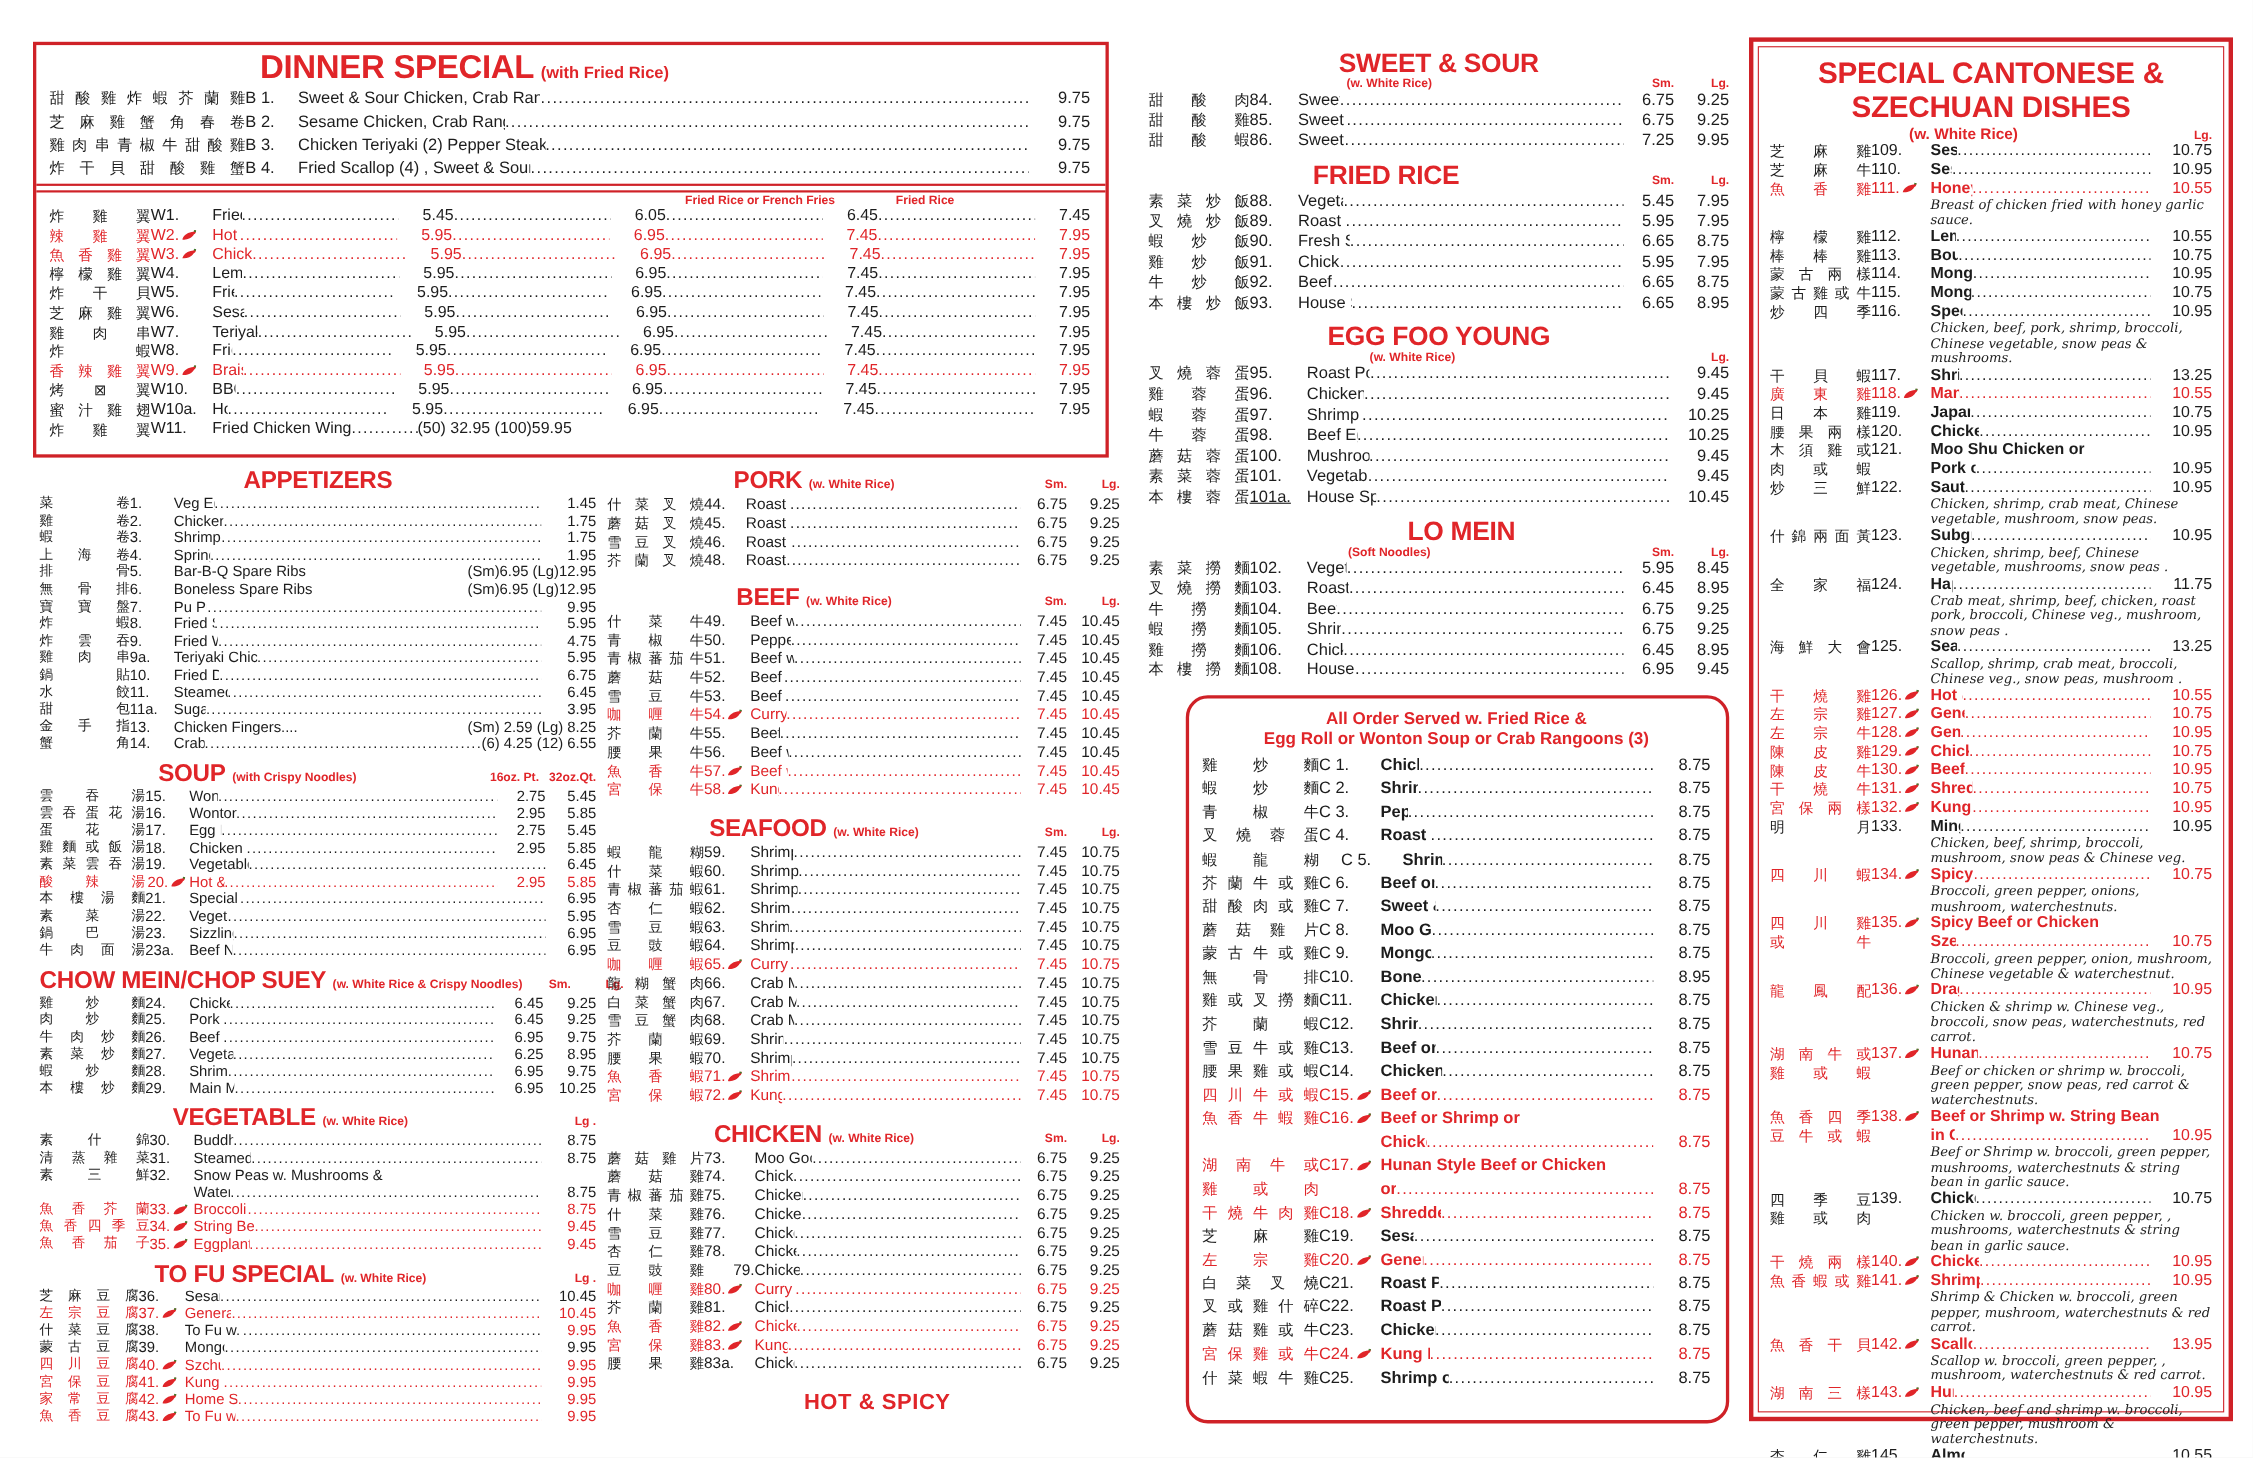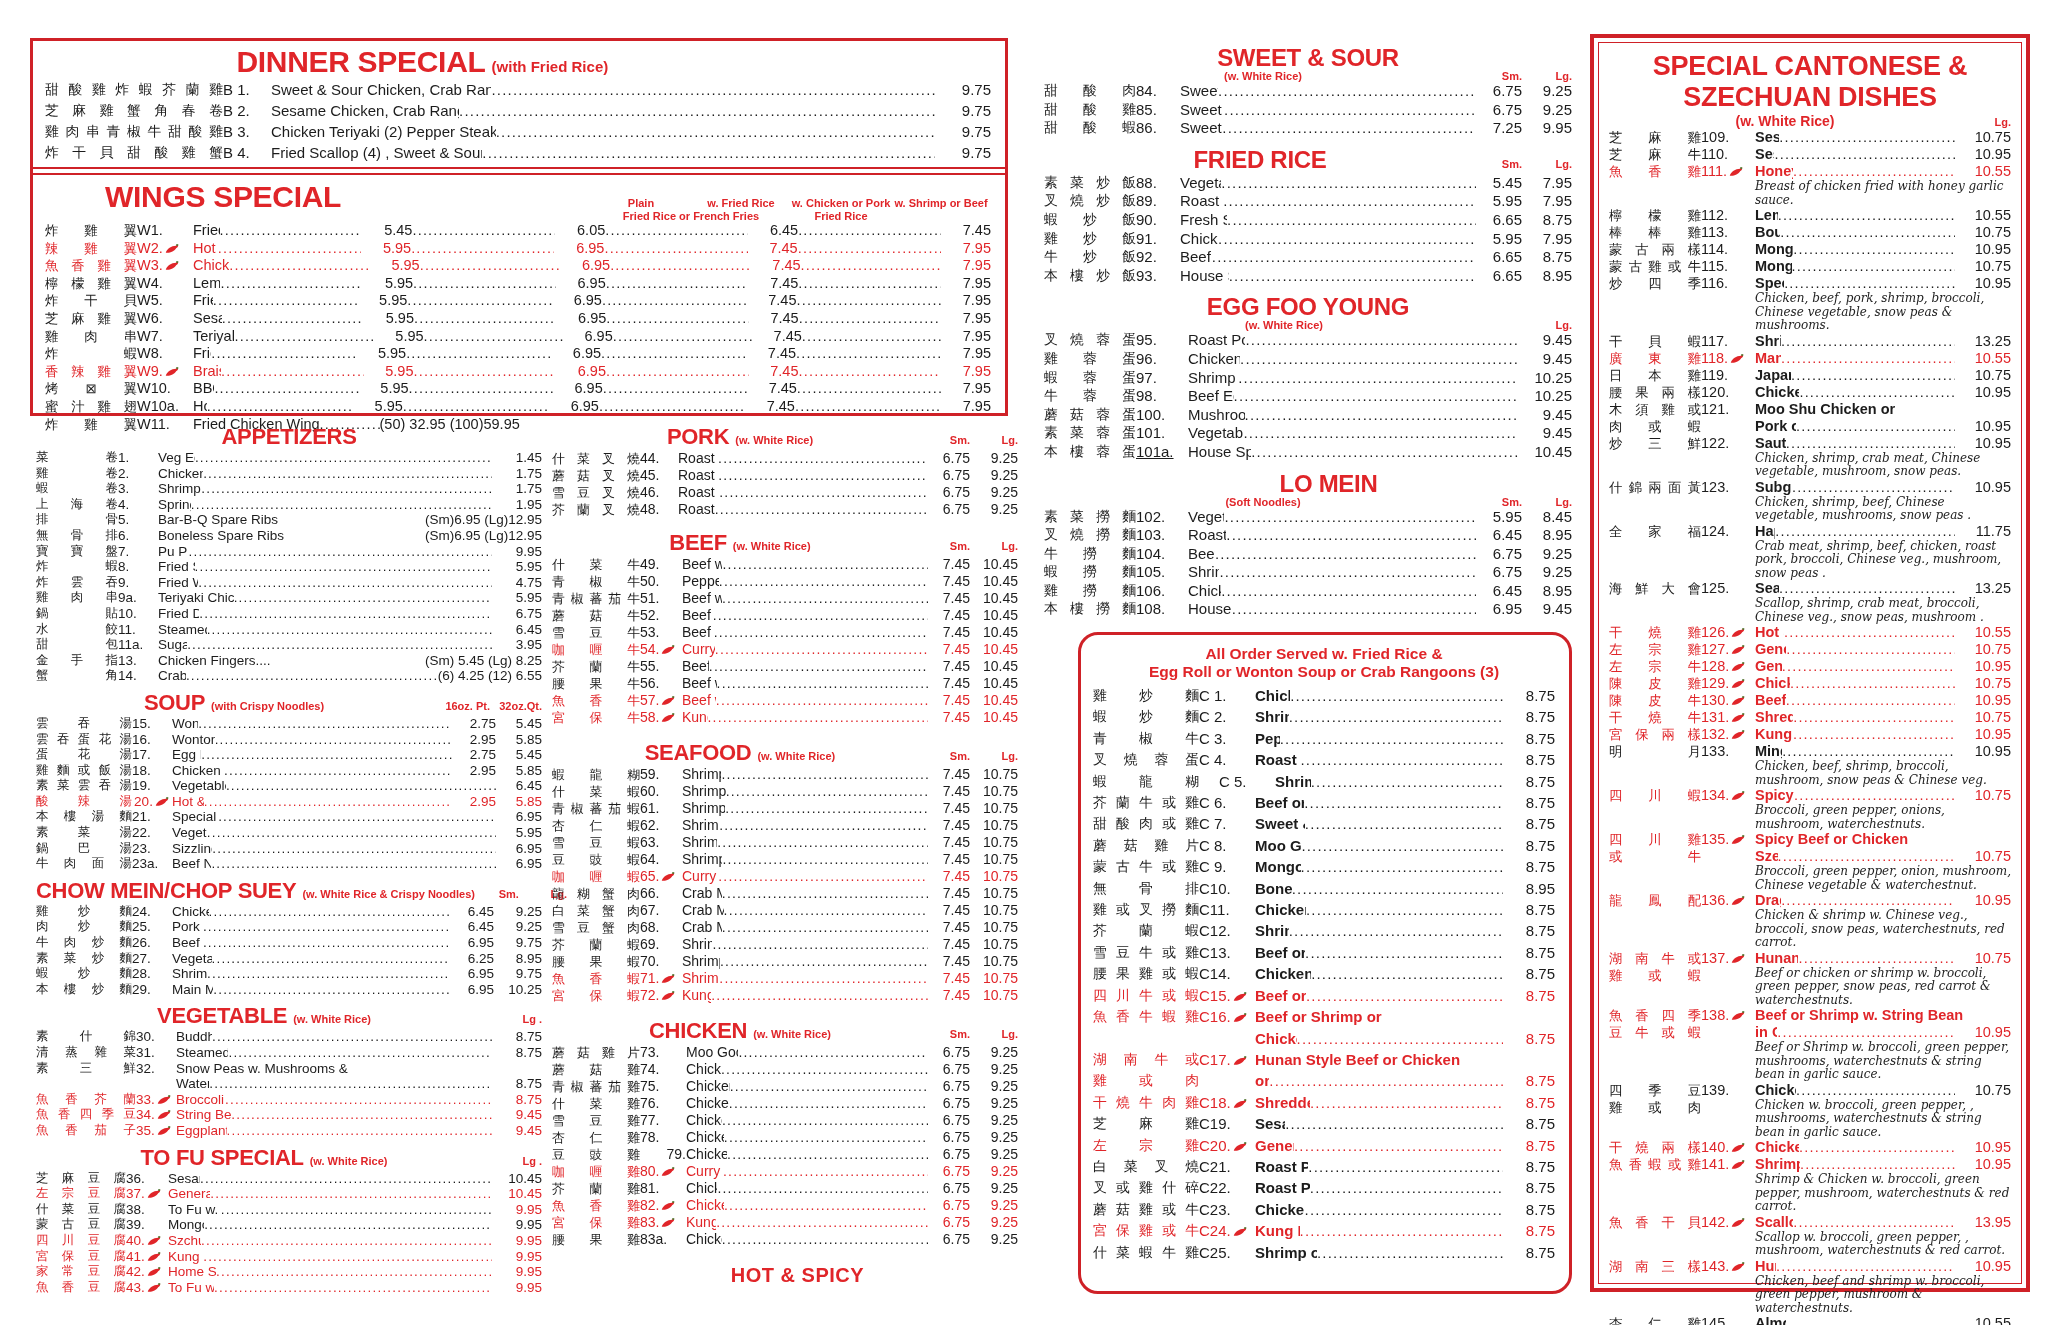--- a/index.html
+++ b/index.html
@@ -158,28 +158,20 @@
               <span class="nm">Fried Scallop (4) , Sweet &amp; Sour Chicken, Crab Rangoon (4)</span>
               <span class="dots">................................................................................................................................................................</span>
               <span class="pr" style="min-width: 56px;">9.75</span>
             </div>
           </div>
         </div>
       </div>
     <div class="redrule"></div>
     <div class="section">
         <div class="sec-head">
-          <div class="hline">
-            <span class="sec-title t-big" style="margin: 0px 0px 0px 60px;">WINGS SPECIAL</span>
-            <span class="sp"></span>
-            <span class="lbl" style="min-width: 100px; text-align: center;">Plain</span>
-            <span class="lbl" style="min-width: 100px; text-align: center;">w. Fried Rice</span>
-            <span class="lbl" style="min-width: 100px; text-align: center;">w. Chicken or Pork</span>
-            <span class="lbl" style="min-width: 100px; text-align: center;">w. Shrimp or Beef</span>
-          </div>
           <div class="hline" style="margin-top: -4px;">
             <span class="sp"></span>
             <span class="lbl" style="min-width: 200px; text-align: center;">Fried Rice or French Fries</span>
             <span class="lbl" style="min-width: 100px; text-align: center;">Fried Rice</span>
             <span class="lbl" style="min-width: 100px; text-align: center;"></span>
           </div>
         </div>
         <div class="mrow" style="font-size: 14.5px; line-height: 17.6px;">
           <div class="cn" style="width: 92px;">
             <div class="cnline">
@@ -756,21 +748,21 @@
               <span>指</span>
             </div>
           </div>
           <div class="num" style="width: 40px;">
             <span>13.</span>
           </div>
           <div class="main">
             <div class="line">
               <span class="nm">Chicken Fingers....</span>
               <span class="fill"></span>
-              <span class="ptext">(Sm) 5.45 (Lg) 8.25</span>
+              <span class="ptext">(Sm) 2.59 (Lg) 8.25</span>
             </div>
           </div>
         </div>
         <div class="mrow" style="font-size: 13.5px; line-height: 15.6px;">
           <div class="cn" style="width: 82px;">
             <div class="cnline">
               <span>蟹</span>
               <span>角</span>
             </div>
           </div>

